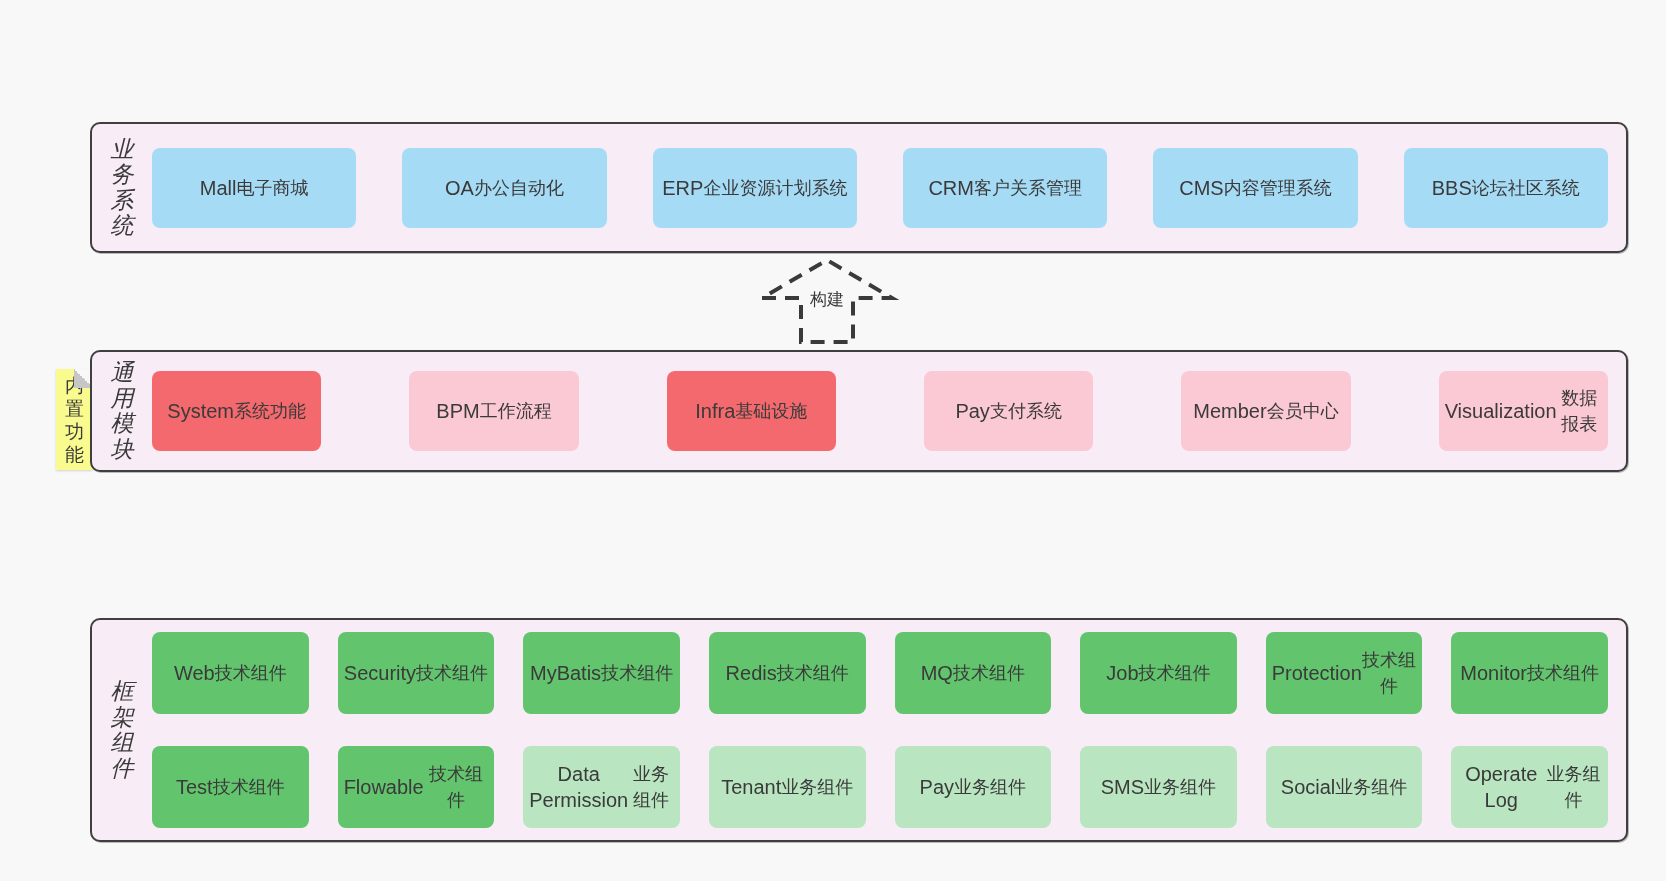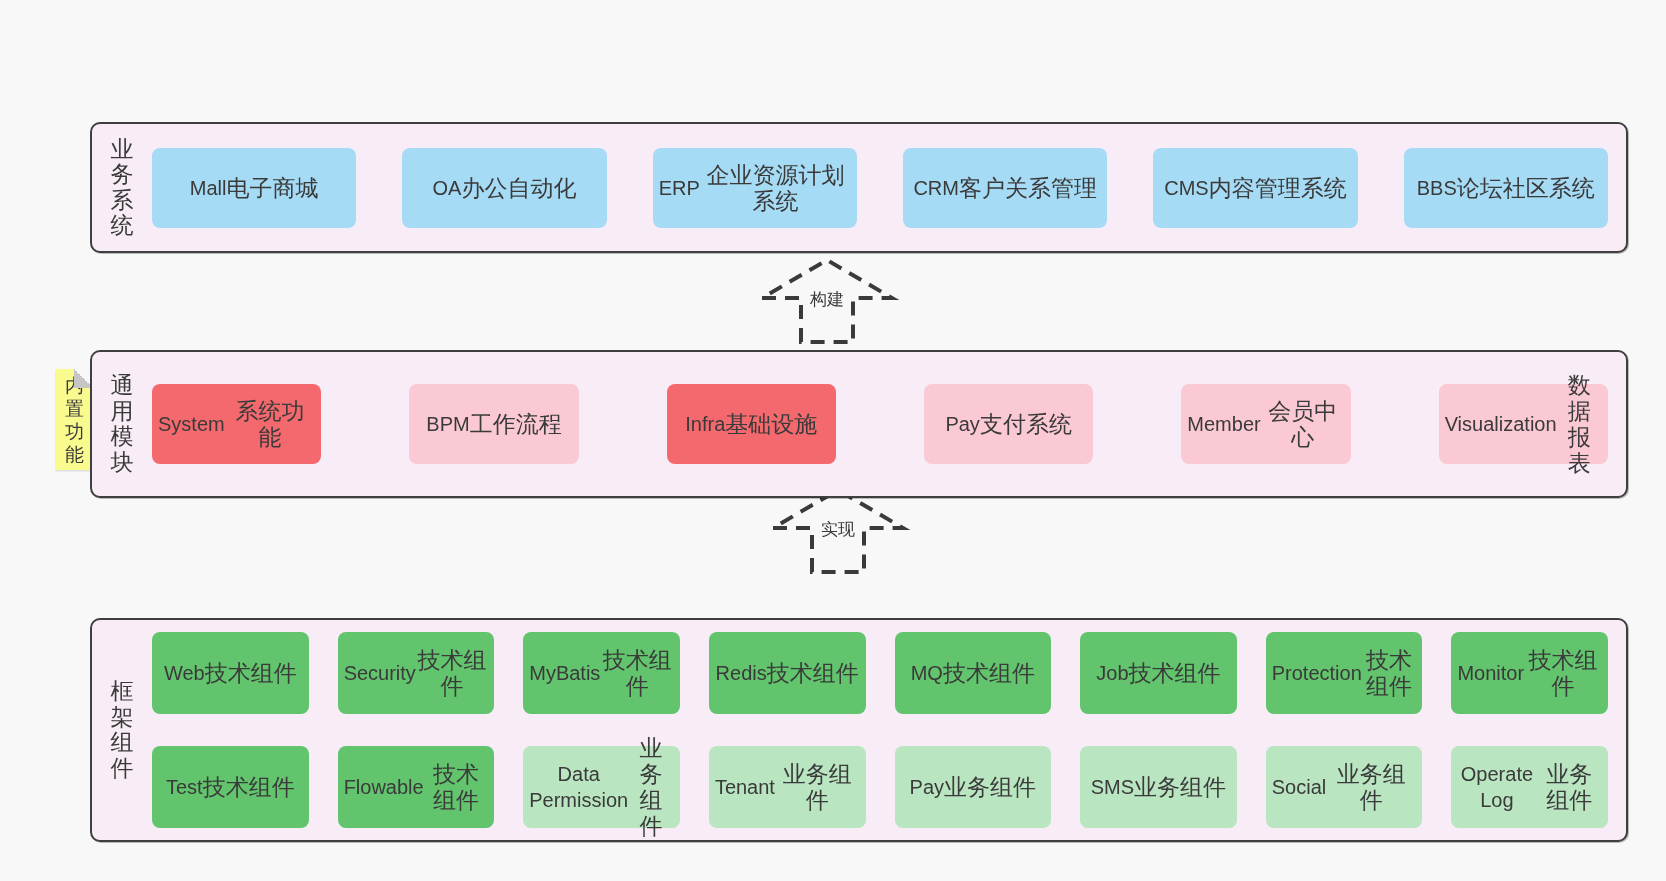--- a/index.html
+++ b/index.html
@@ -16,24 +16,24 @@
   .panel{
     position:absolute;left:90px;width:1538px;
     background:var(--panel-bg);
     border:2.5px solid var(--panel-border);
     border-radius:10px;
     box-shadow:1px 1px 0 rgba(0,0,0,.25);
     display:flex;align-items:stretch;
     z-index:2;
   }
   #panel-business{top:122px;height:131px;}
-  #panel-modules{top:350px;height:148px;}
+  #panel-modules{top:350px;height:122px;}
   #panel-framework{top:618px;height:224px;}
 
-  .label-col{width:60px;display:flex;align-items:center;justify-content:center;flex:none;}
+  .label-col{width:60px;display:flex;align-items:center;justify-content:center;flex:none;font-style:italic;}
   .v-label{
     width:26px;font-size:23px;line-height:25.5px;letter-spacing:0;
     word-break:break-all;text-align:center;color:var(--text);
   }
   .boxes-col{flex:1;display:flex;align-items:center;padding-right:18px;}
   .boxes-row{flex:1;display:flex;align-items:center;}
   #panel-business .boxes-row{gap:46px;}
   #panel-modules .boxes-row{gap:88px;}
   #panel-framework .boxes-col{flex-direction:column;justify-content:center;gap:9px;}
   #panel-framework .boxes-row{gap:29px;width:100%;}
@@ -43,21 +43,21 @@
     display:flex;align-items:center;justify-content:center;
     text-align:center;padding:2px 6px;
   }
   #panel-framework .box{height:82px;}
   .box[data-variant="blue"]{background:var(--blue);}
   .box[data-variant="red"]{background:var(--red);}
   .box[data-variant="pink"]{background:var(--pink);}
   .box[data-variant="green"]{background:var(--green);}
   .box[data-variant="light-green"]{background:var(--light-green);}
   .box-title{font-size:20px;line-height:26px;}
-  .box-sub{font-size:23px;line-height:26px;}
+  .box-sub{font-size:18px;line-height:26px;}
 
   
   .sticky{
     position:absolute;left:56px;width:37px;background:var(--yellow);
     display:flex;align-items:center;justify-content:center;z-index:1;
     box-shadow:0 1px 2px rgba(0,0,0,.15);
   }
   #sticky-modules{top:369px;height:101px;}
   #sticky-framework{top:628px;height:134px;margin-left:48px;}
   .sticky .fold{
@@ -85,26 +85,20 @@
 
 <div class="page">
 
   <div class="arrow" id="arrow-build">
     <svg viewBox="0 0 134 84">
       <path d="M41 84 V40 H2 L67 2 L132 40 H93 V84 Z" fill="none" stroke="var(--arrow)" stroke-width="4" stroke-dasharray="14 9"></path>
     </svg>
     <div class="arrow-label">构建</div>
   </div>
 
-  <div class="arrow" id="arrow-implement">
-    <svg viewBox="0 0 134 84">
-      <path d="M41 84 V40 H2 L67 2 L132 40 H93 V84 Z" fill="none" stroke="var(--arrow)" stroke-width="4" stroke-dasharray="14 9"></path>
-    </svg>
-    <div class="arrow-label">实现</div>
-  </div>
 
   <div class="sticky" id="sticky-modules">
     <span class="fold"></span>
     <div class="sticky-label">内置功能</div>
   </div>
   <div class="sticky" id="sticky-framework">
     <span class="fold"></span>
     <div class="sticky-label">内置组件</div>
   </div>
 

